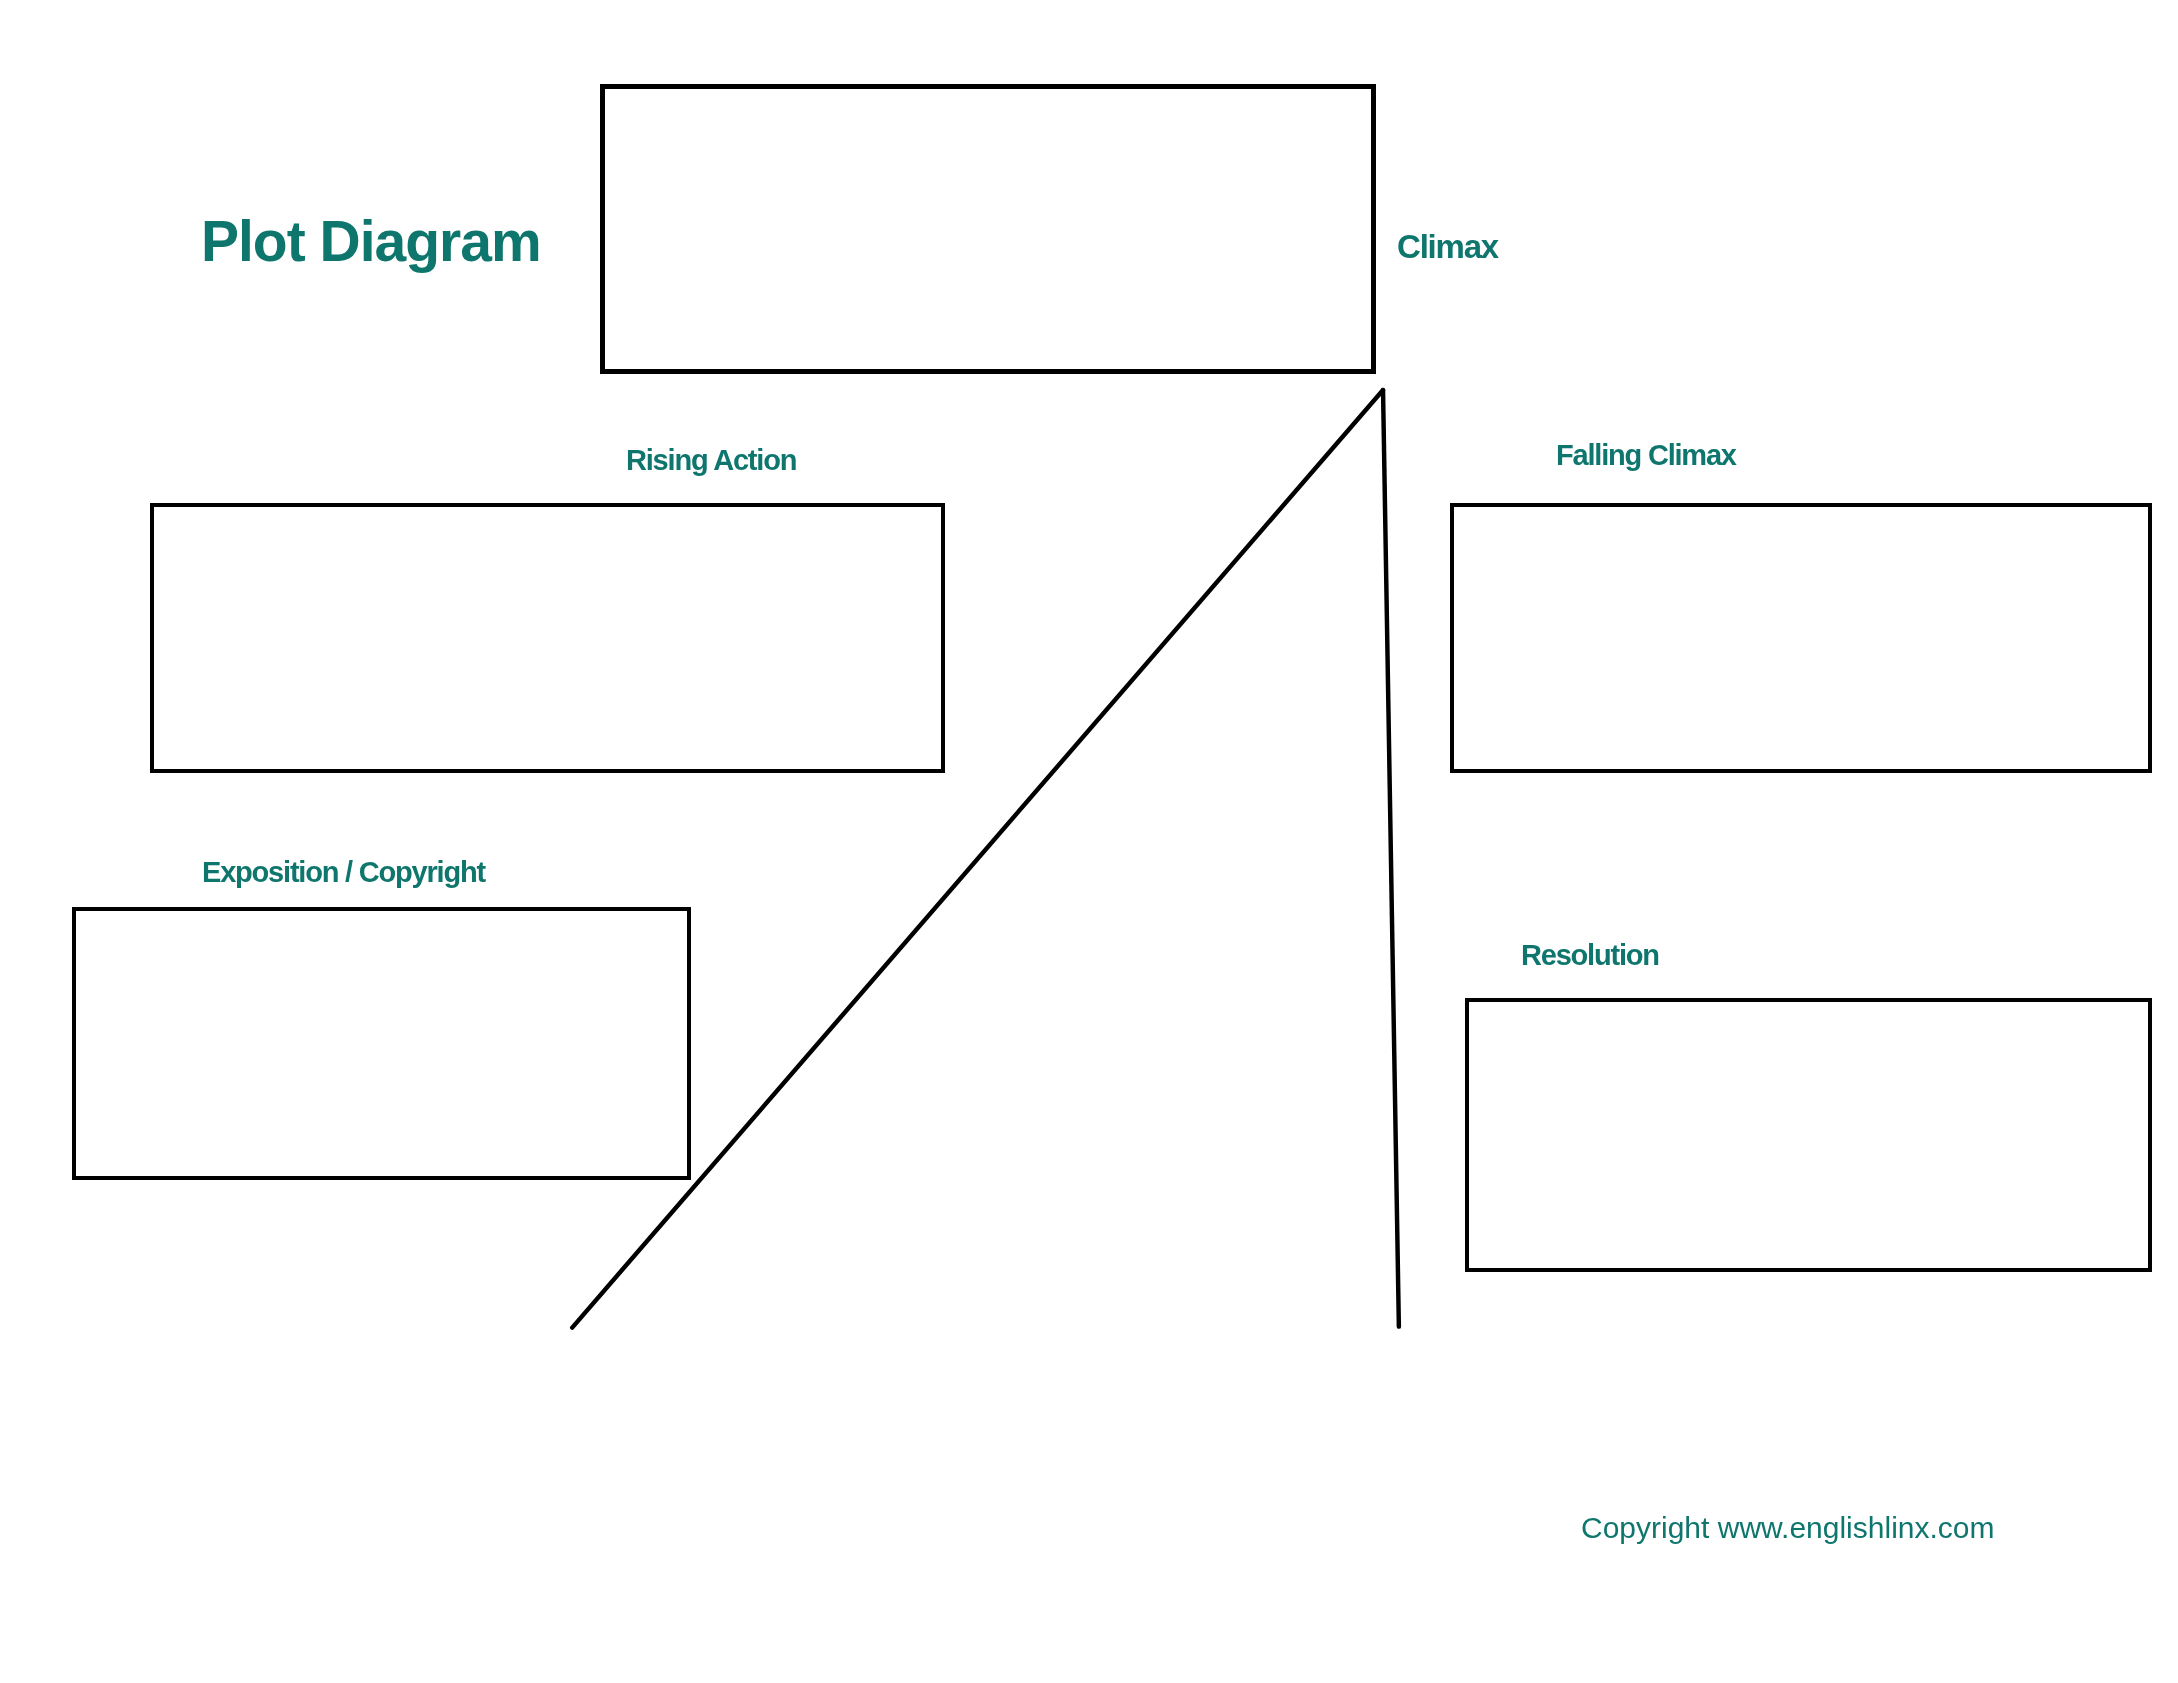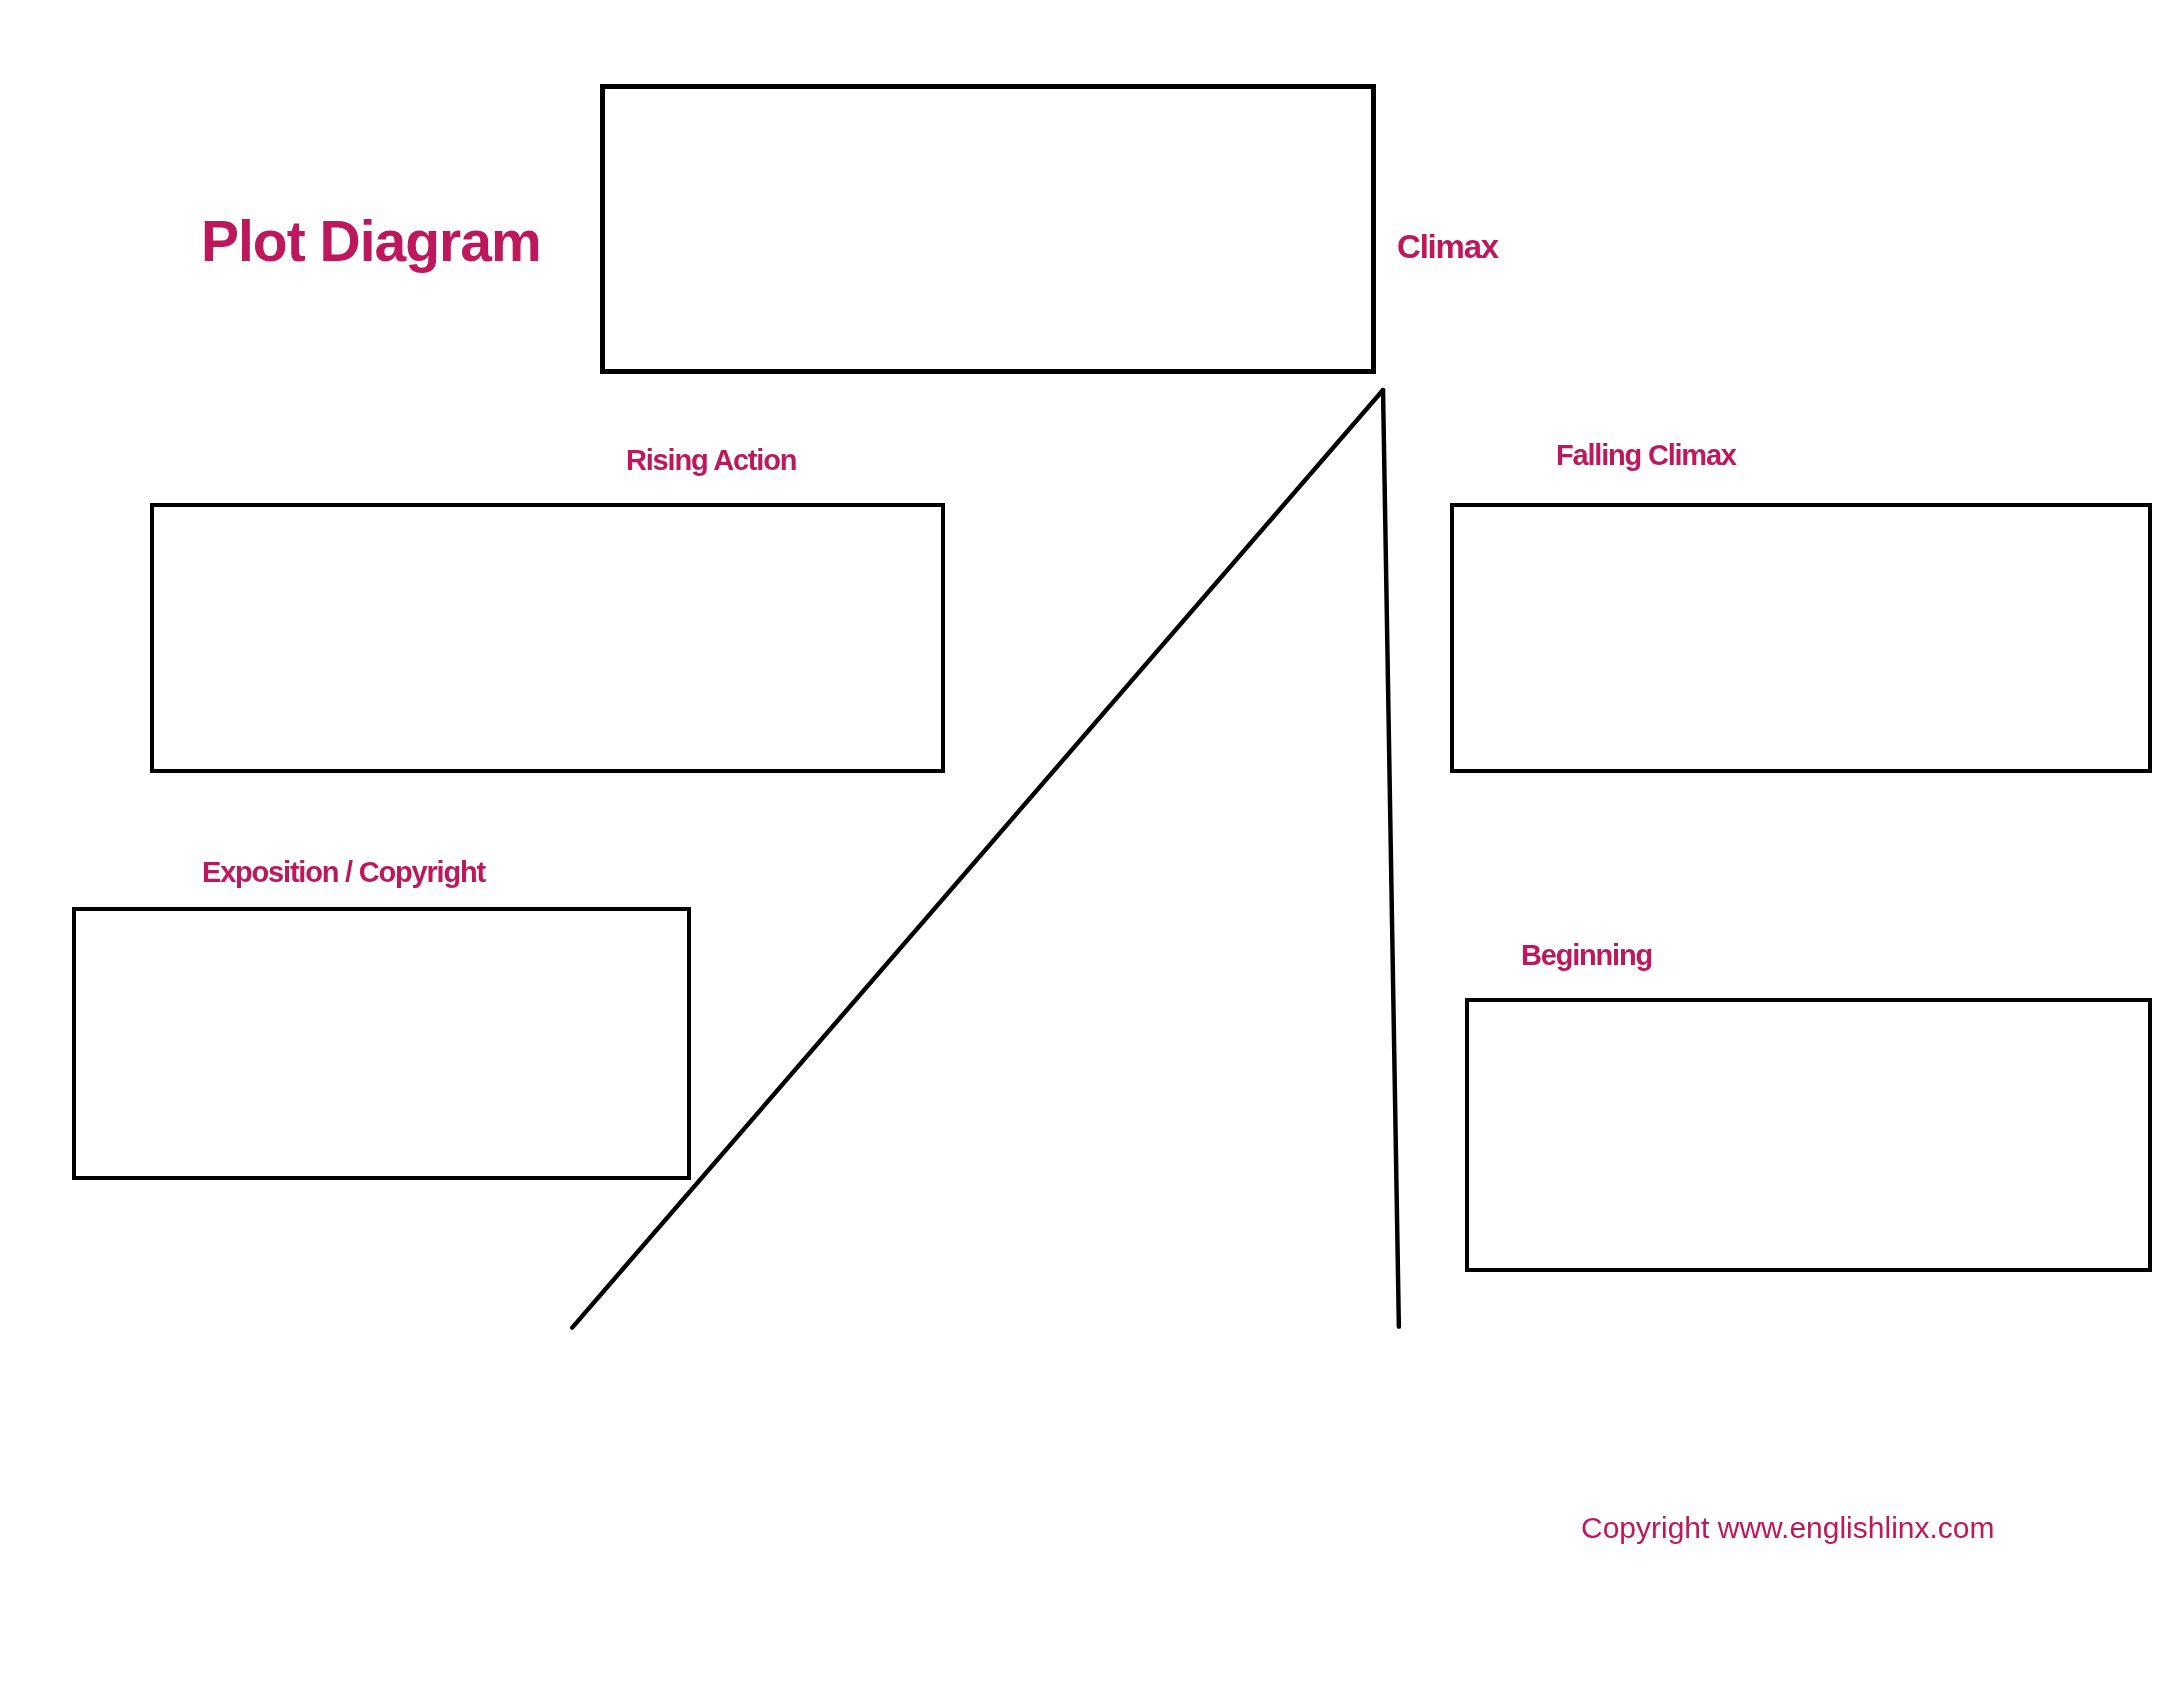--- a/index.html
+++ b/index.html
@@ -6,21 +6,21 @@
     html, body {
       margin: 0;
       padding: 0;
       background: #ffffff;
     }
     .canvas {
       position: relative;
       width: 2178px;
       height: 1683px;
       background: #ffffff;
-      color: #be185d;
+      color: #0f766e;
       font-family: "Liberation Sans", sans-serif;
       overflow: hidden;
     }
     .page-title {
       position: absolute;
       left: 201px;
       top: 213px;
       margin: 0;
       font-size: 57px;
       font-weight: bold;
@@ -94,19 +94,19 @@
 
   <div class="label label-rising">Rising Action</div>
   <div class="box box-rising"></div>
 
   <div class="label label-falling">Falling Climax</div>
   <div class="box box-falling"></div>
 
   <div class="label label-exposition">Exposition / Copyright</div>
   <div class="box box-exposition"></div>
 
-  <div class="label label-resolution">Beginning</div>
+  <div class="label label-resolution">Resolution</div>
   <div class="box box-resolution"></div>
 
   <div class="copyright">Copyright www.englishlinx.com</div>
 
 </div>
 
 
 </body></html>

